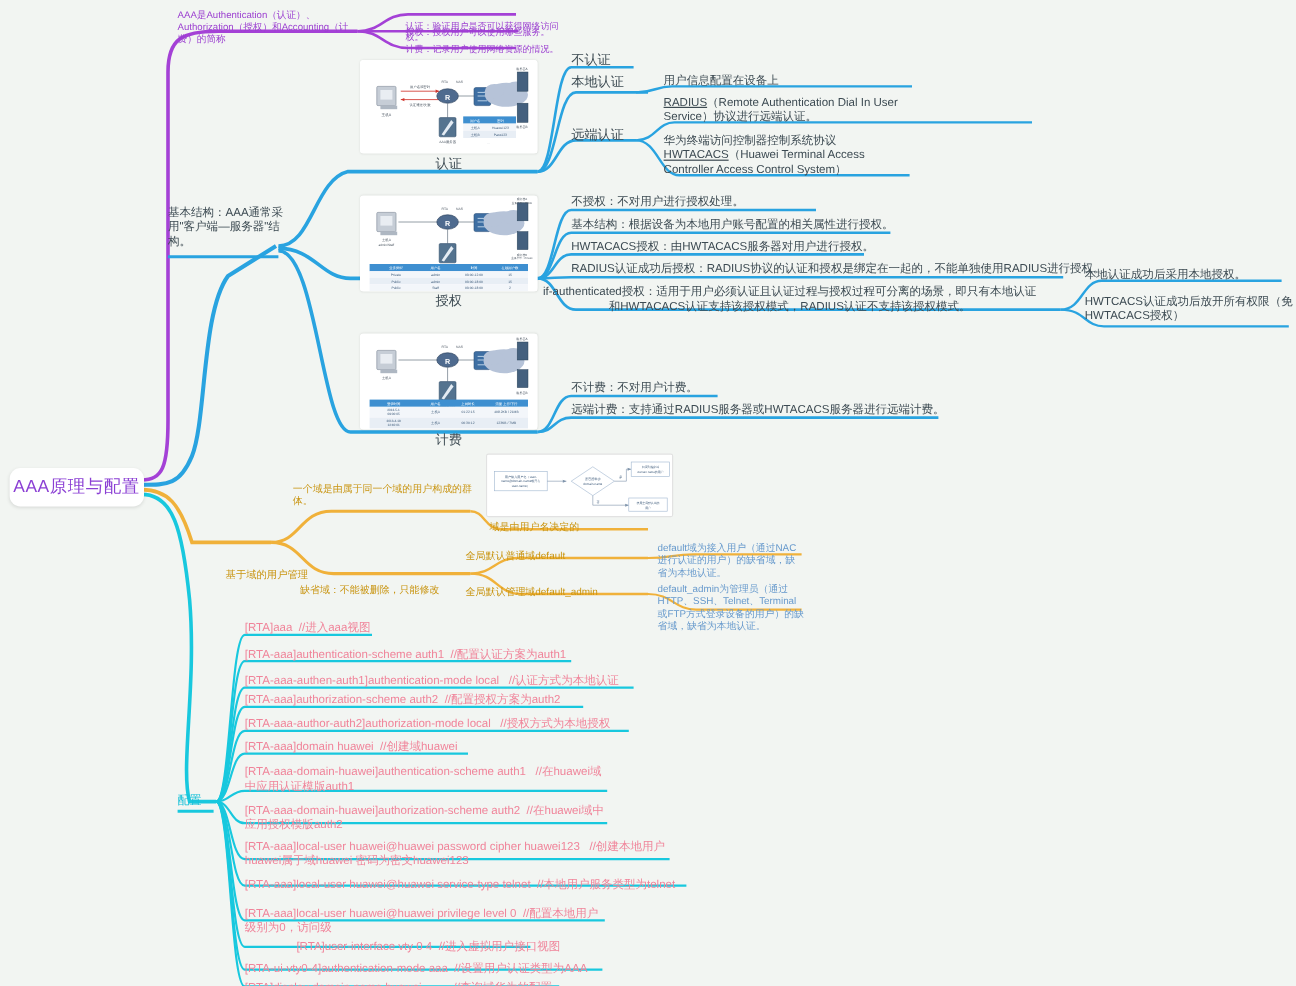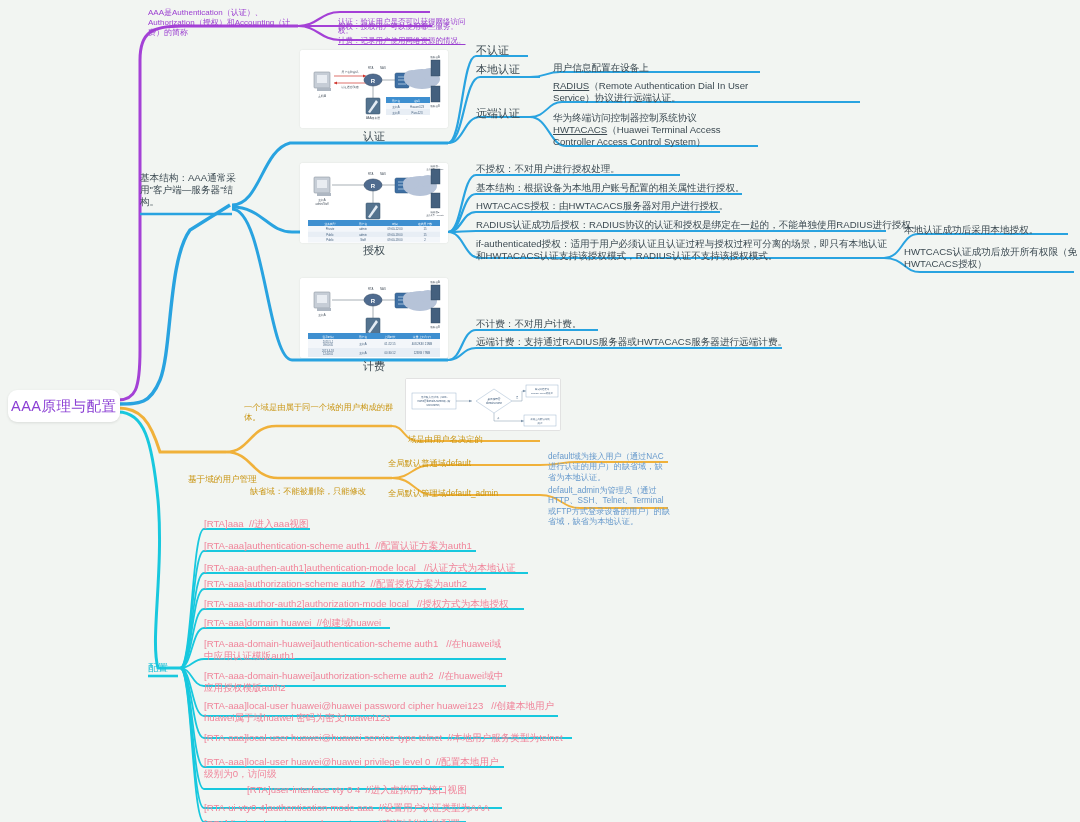--- a/index.html
+++ b/index.html
@@ -142,21 +142,21 @@
     <path d="M180,668 C192,668 192,789 204,789 L442,789" stroke="#18c8de" stroke-width="1.8" fill="none"></path>
     <path d="M180,668 C192,668 192,808 204,808 L502,808" stroke="#18c8de" stroke-width="1.8" fill="none"></path>
     <path d="M180,668 C192,668 192,822 204,822 L466,822" stroke="#18c8de" stroke-width="1.8" fill="none"></path>
   </svg>
 
   <div class="node root" style="left:8px; top:390px;">AAA原理与配置</div>
 
   <div class="node t-purple" style="left:148px; top:8px; width:150px;">AAA是Authentication（认证）、Authorization（授权）和Accounting（计费）的简称</div>
   <div class="node t-purple-sm" style="left:338px; top:17px; width:140px;">认证：验证用户是否可以获得网络访问权。</div>
   <div class="node t-purple-sm" style="left:338px; top:22px; width:140px;">授权：授权用户可以使用哪些服务。</div>
-  <div class="node t-purple-sm" style="left:338px; top:36px; width:140px;text-decoration:underline;">计费：记录用户使用网络资源的情况。</div>
+  <div class="node t-purple-sm" style="left:338px; top:36px; width:140px;">计费：记录用户使用网络资源的情况。</div>
 
   <div class="node t-blue-small" style="left:140px; top:172px; width:96px; color:#3c4a52;">基本结构：AAA通常采用"客户端—服务器"结构。</div>
 
   <div class="figcard" style="left:300px; top:50px; width:148px; height:78px;">
     <svg viewBox="0 0 148 78" width="148" height="78">
       <rect x="0" y="0" width="148" height="78" fill="#fff"></rect>
 
       <rect x="14" y="22" width="16" height="16" rx="1" fill="#c6cdd6" stroke="#8d97a3" stroke-width=".6"></rect>
       <rect x="17" y="25" width="10" height="8" fill="#e9edf2"></rect>
       <rect x="17" y="38" width="14" height="3" fill="#aeb7c2"></rect>
@@ -313,21 +313,21 @@
   <div class="node t-blue-label" style="left:476px; top:107px;">远端认证</div>
   <div class="node t-blue-small" style="left:553px; top:62px;">用户信息配置在设备上</div>
   <div class="node t-blue-small" style="left:553px; top:112px; width:210px;"><span>华为终端访问控制器控制系统协议
 </span><u>HWTACACS</u><span>（Huawei Terminal Access Controller Access Control System）</span></div>
   <div class="node t-blue-small" style="left:553px; top:80px; width:205px;"><u>RADIUS</u><span>（Remote Authentication Dial In User Service）协议进行远端认证。</span></div>
 
   <div class="node t-blue-small" style="left:476px; top:163px;">不授权：不对用户进行授权处理。</div>
   <div class="node t-blue-small" style="left:476px; top:182px;">基本结构：根据设备为本地用户账号配置的相关属性进行授权。</div>
   <div class="node t-blue-small" style="left:476px; top:200px;">HWTACACS授权：由HWTACACS服务器对用户进行授权。</div>
   <div class="node t-blue-small" style="left:476px; top:219px;">RADIUS认证成功后授权：RADIUS协议的认证和授权是绑定在一起的，不能单独使用RADIUS进行授权。</div>
-  <div class="node t-blue-small" style="left:476px; top:238px; width:412px;">if-authenticated授权：适用于用户必须认证且认证过程与授权过程可分离的场景，即只有本地认证和HWTACACS认证支持该授权模式，RADIUS认证不支持该授权模式。</div>
+  <div class="node t-blue-small" style="left:452px; top:238px; width:412px;text-align:center;">if-authenticated授权：适用于用户必须认证且认证过程与授权过程可分离的场景，即只有本地认证和HWTACACS认证支持该授权模式，RADIUS认证不支持该授权模式。</div>
   <div class="node t-blue-small" style="left:904px; top:224px; width:176px;">本地认证成功后采用本地授权。</div>
   <div class="node t-blue-small" style="left:904px; top:246px; width:176px;">HWTCACS认证成功后放开所有权限（免HWTACACS授权）</div>
 
   <div class="node t-blue-small" style="left:476px; top:318px;">不计费：不对用户计费。</div>
   <div class="node t-blue-small" style="left:476px; top:336px;">远端计费：支持通过RADIUS服务器或HWTACACS服务器进行远端计费。</div>
 
   <div class="node t-amber-lbl" style="left:158px; top:474px;">基于域的用户管理</div>
   <div class="node t-amber" style="left:244px; top:402px; width:150px;">一个域是由属于同一个域的用户构成的群体。</div>
 
   <div class="domfig" style="left:405px; top:378px; width:156px; height:53px;">

